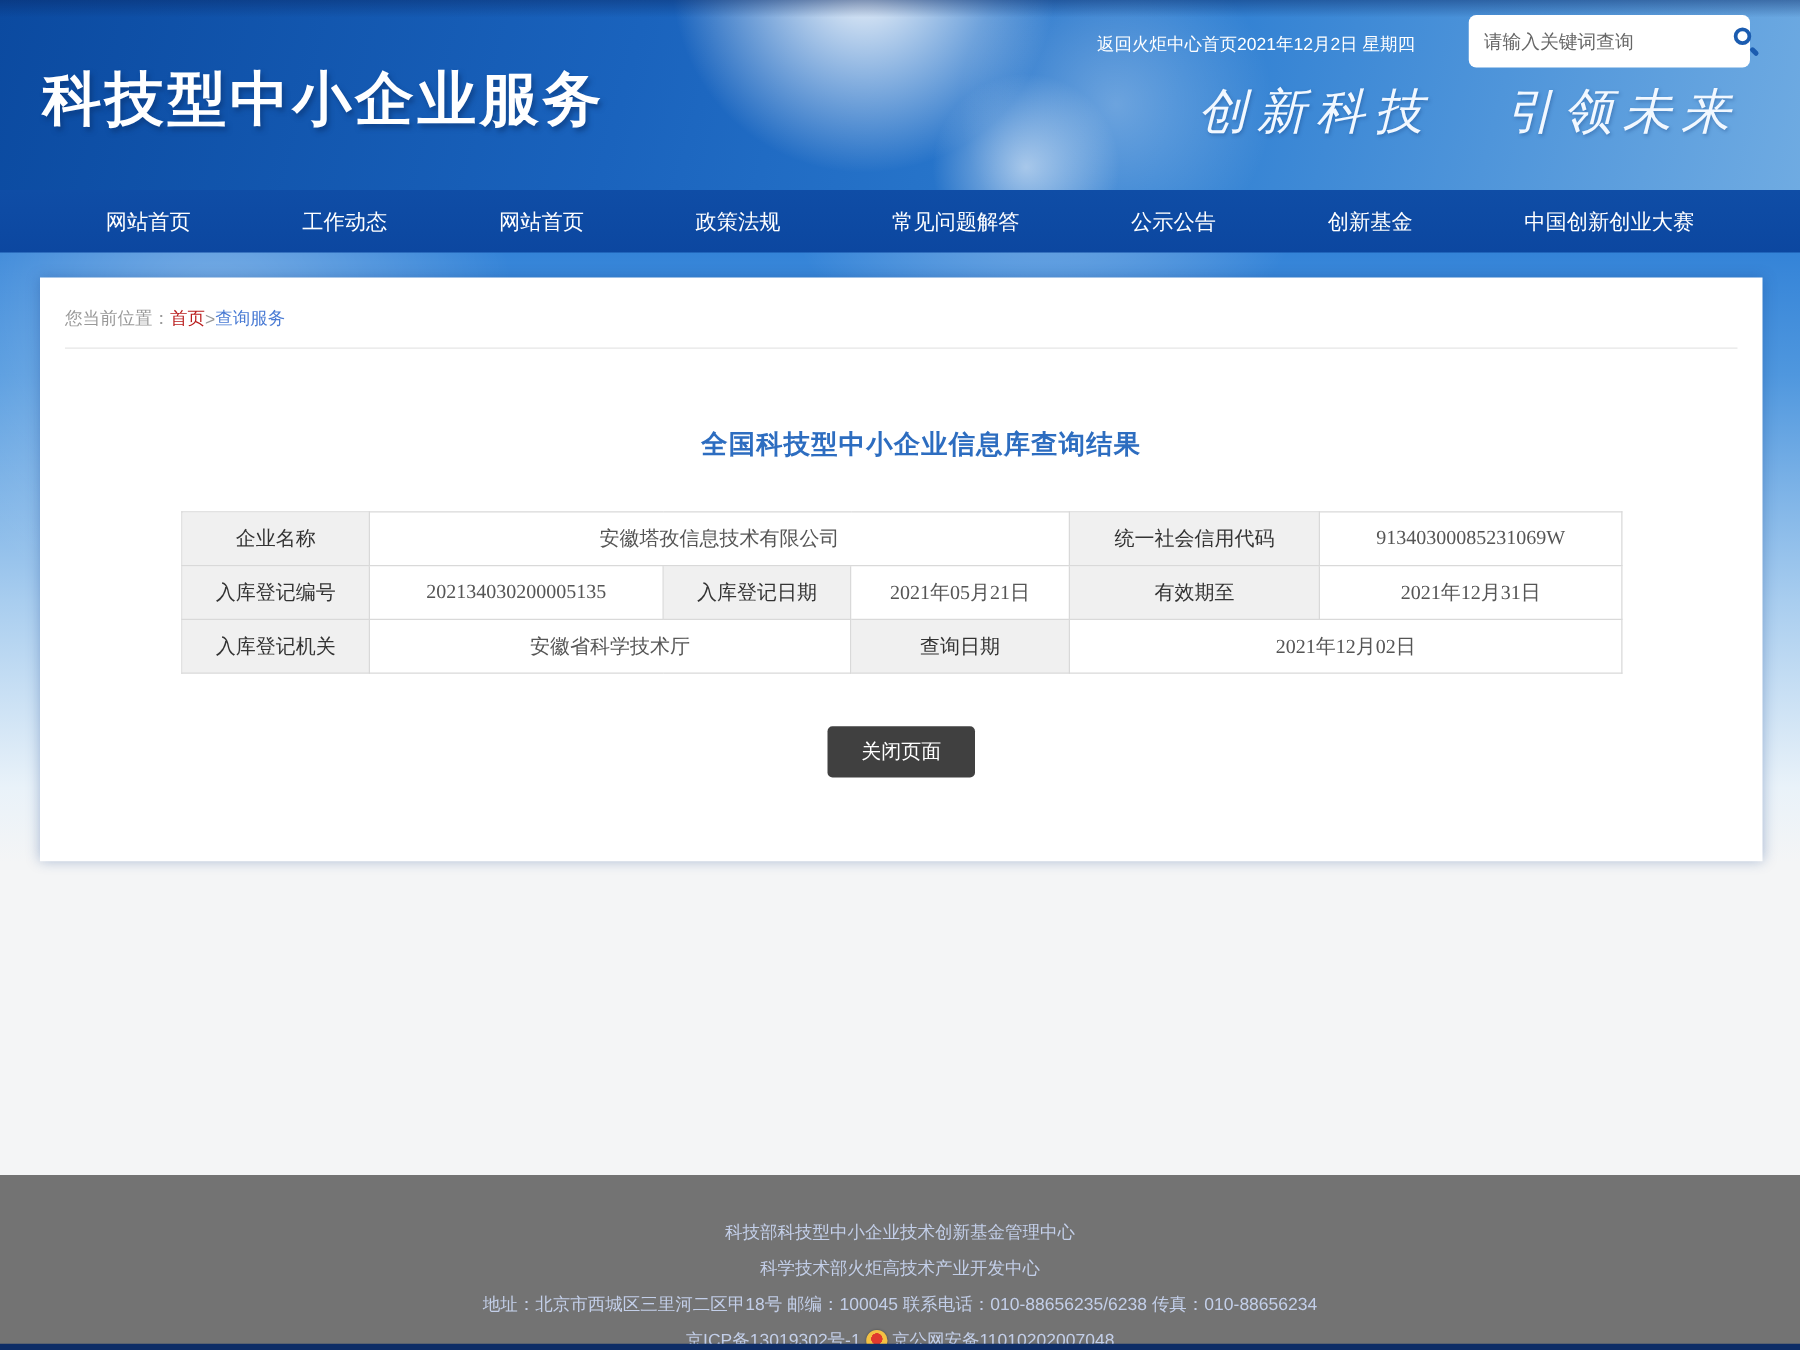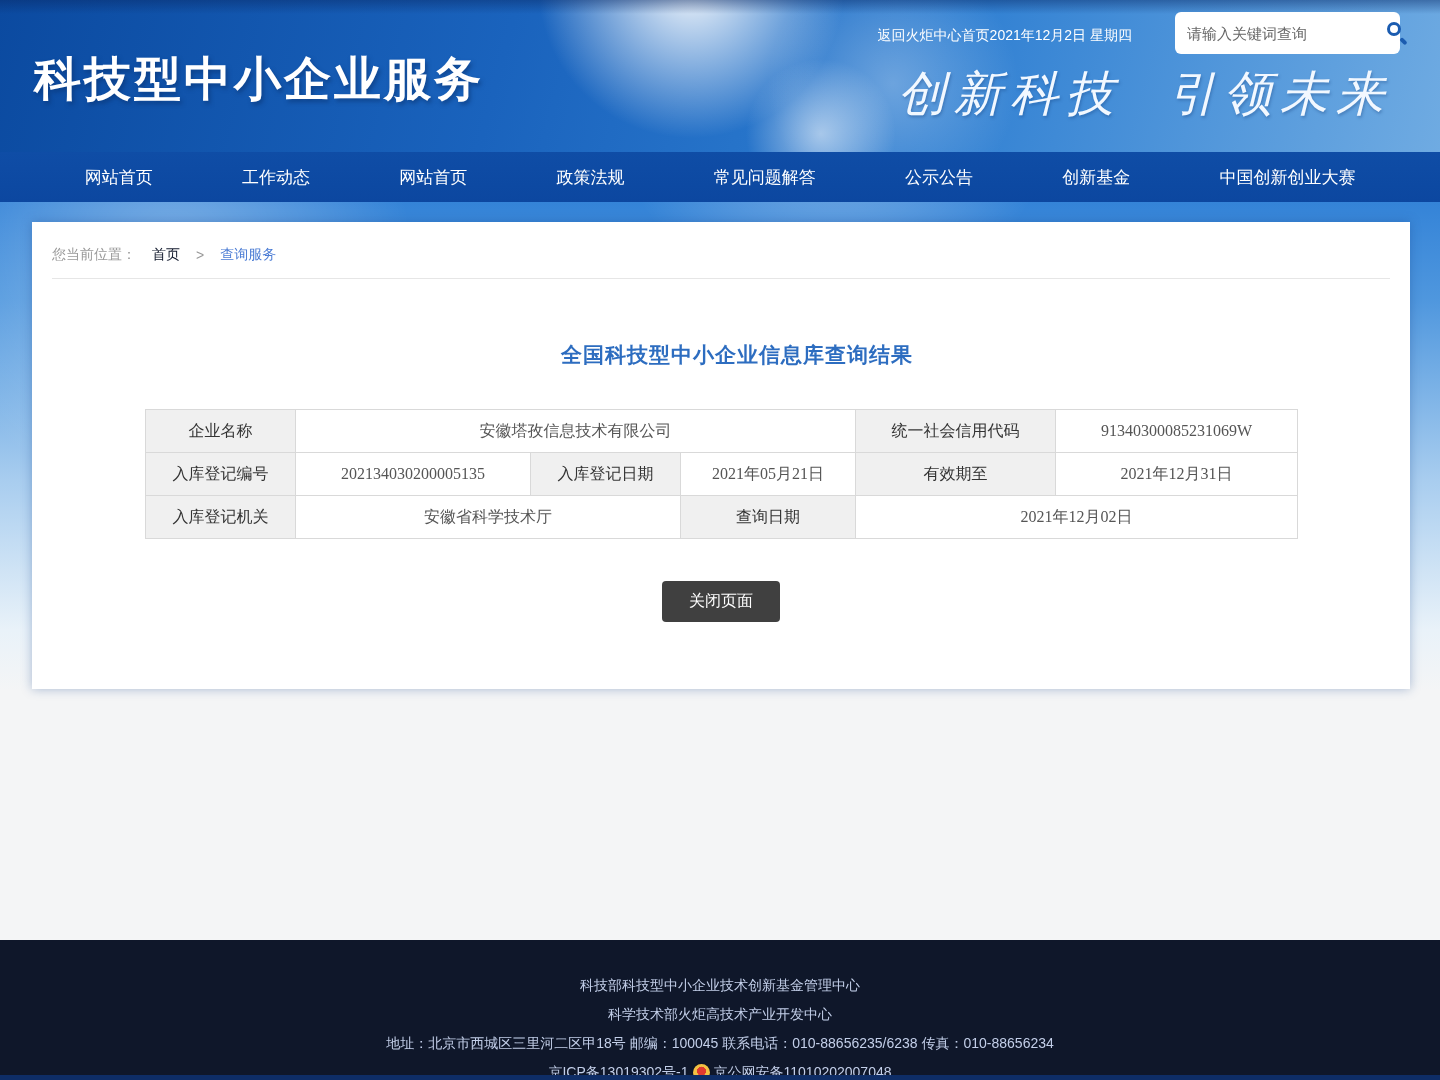--- a/index.html
+++ b/index.html
@@ -52,43 +52,43 @@
   .search-icon .lens {
     position:absolute; left:1px; top:1px; width:14px; height:14px;
     border:3px solid #1b5cb0; border-radius:50%;
   }
   .search-icon .handle {
     position:absolute; left:16px; top:16px; width:8px; height:4px;
     background:#1b5cb0; border-radius:2px; transform:rotate(45deg); transform-origin:0 0;
   }
   .slogan {
     position:absolute; top:62px; right:48px;
-    font-size:48px; color:#f2f8ff; font-style:italic;
-    font-family:Liberation Serif, serif; letter-spacing:8px; word-spacing:26px;
+    font-size:39px; color:#f2f8ff; font-style:italic;
+    font-family:Liberation Mono, monospace; letter-spacing:8px; word-spacing:26px;
     text-shadow:1px 2px 3px rgba(20,60,120,.35);
   }
 
   
   .nav {
     position:absolute; top:152px; left:0; width:1440px; height:50px;
     background:linear-gradient(180deg, #0f4da6 0%, #0c47a0 100%);
     display:flex; align-items:center; justify-content:space-around; padding:0 40px;
   }
   .nav-item { color:#ffffff; font-size:17px; cursor:pointer; white-space:nowrap; padding:0 6px; }
 
   
   .content-box {
     position:absolute; top:222px; left:32px; width:1378px; height:467px;
     background:#ffffff; box-shadow:0 0 10px rgba(25,70,140,.35);
   }
   .breadcrumb {
     margin:0 20px; padding:24px 0 14px 0; font-size:14px; color:#999;
-    border-bottom:1px solid #e6e6e6; display:flex; gap:16px; align-items:center;
-  }
-  .breadcrumb .bc-link { color:#0f172a; cursor:pointer; }
+    border-bottom:1px solid #e6e6e6; display:flex; gap:0; align-items:center;
+  }
+  .breadcrumb .bc-link { color:#b91c1c; cursor:pointer; }
   .breadcrumb .bc-current { color:#4a7bd4; cursor:pointer; }
   .page-title {
     margin-top:62px; text-align:center;
     font-size:21px; font-weight:bold; color:#2d6dc0; letter-spacing:1px;margin-left:32px;
   }
   .result-table {
     margin:40px 0 0 113px; border-collapse:collapse; table-layout:fixed; width:1152px;
     font-size:16px;
   }
   .result-table td {
@@ -100,21 +100,21 @@
   .btn-row { text-align:center; margin-top:42px; }
   .close-btn {
     display:inline-block; background:#404040; color:#ffffff; font-size:16px;
     padding:10px 27px; border-radius:4px; cursor:pointer; border:none;
     font-family:"Liberation Sans", sans-serif;
   }
 
   
   .footer {
     position:absolute; top:940px; left:0; width:1440px; height:140px;
-    background:#0f172a; color:#c3cfe9; font-size:14px; text-align:center;
+    background:#737373; color:#c3cfe9; font-size:14px; text-align:center;
     padding-top:31px; line-height:29px;
   }
   .footer .f-line { white-space:nowrap; }
   .footer .icp-line { display:flex; justify-content:center; align-items:center; gap:4px; }
   .footer .icp-link, .footer .police-link { color:#c3cfe9; cursor:pointer; }
   .police-badge {
     display:inline-block; width:17px; height:17px; border-radius:50%;
     background:radial-gradient(circle at 50% 42%, #e03a2f 0 34%, #f3c142 36% 78%, #c98f1e 80% 100%);
     box-shadow:0 0 2px rgba(0,0,0,.4);
   }

